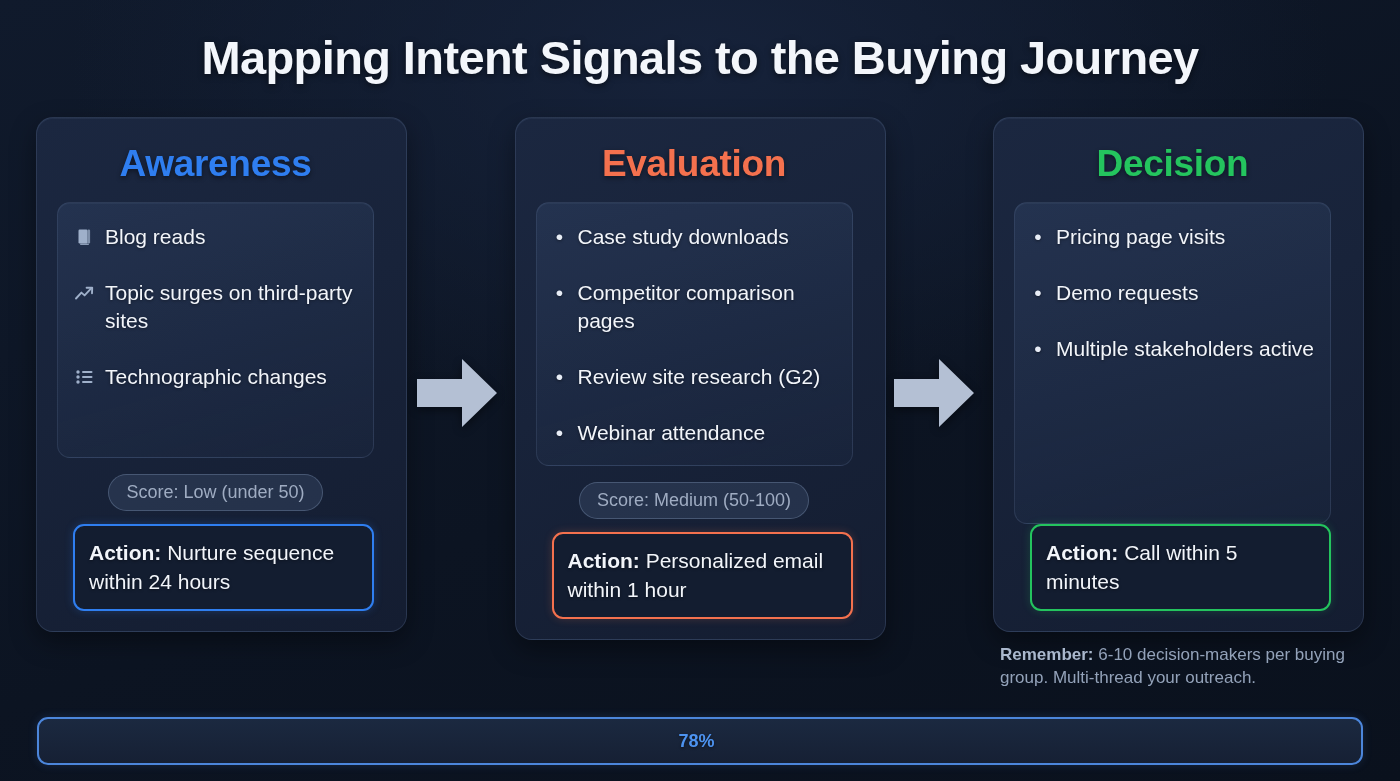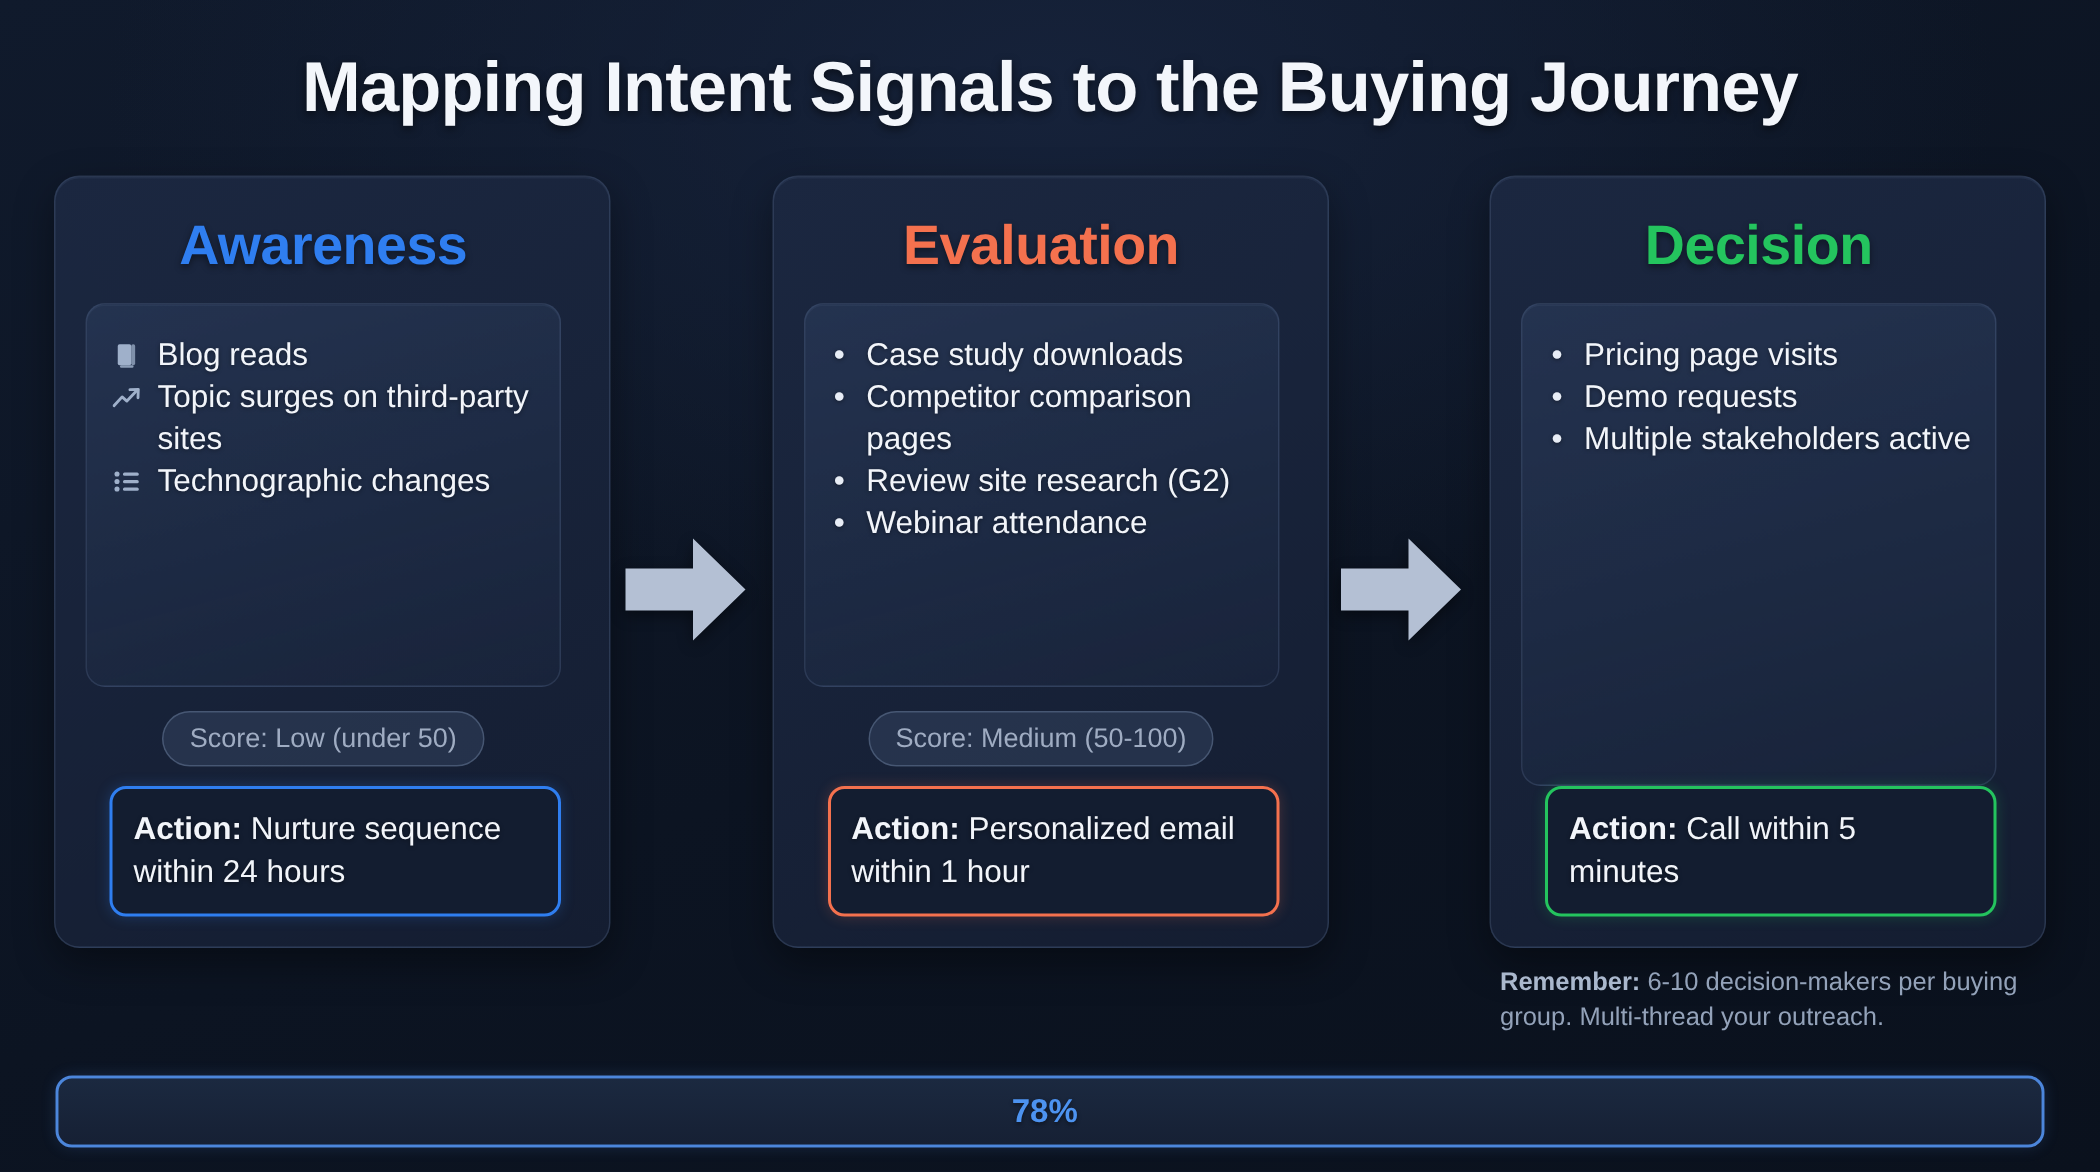--- a/index.html
+++ b/index.html
@@ -86,21 +86,21 @@
   .signal-box {
     flex: 1 1 auto;
     box-sizing: border-box;
     border-radius: 13px;
     border: 1px solid rgba(130,156,198,0.17);
     background: linear-gradient(165deg, rgba(45,62,94,0.55) 0%, rgba(33,47,74,0.55) 60%, rgba(28,40,64,0.5) 100%);
     box-shadow: inset 0 1px 0 rgba(160,186,226,0.06);
     padding: 20px 16px 18px 16px;
     display: flex;
     flex-direction: column;
-    gap: 0;
+    gap: 28px;
   }
 
   .signal-item {
     display: flex;
     flex-direction: row;
     align-items: flex-start;
     gap: 11px;
     font-size: 21px;
     line-height: 28px;
     color: #f2f5fa;
@@ -193,21 +193,21 @@
     width: 1326px;
     height: 48px;
     box-sizing: border-box;
     border-radius: 11px;
     border: 2px solid #4c86db;
     background: linear-gradient(180deg, #1a2embed 0%, #17233a 100%);
     background: linear-gradient(180deg, #1b2940 0%, #162034 100%);
     display: flex;
     align-items: center;
     justify-content: center;
-    font-size: 22px;
+    font-size: 18px;
     line-height: 28px;
     color: #f0f4fa;
     font-stretch: condensed;
     text-shadow: 0 1px 3px rgba(0,0,0,0.45);
     box-shadow: 0 0 10px rgba(76,134,219,0.18);
   }
   .stat-bar .stat-highlight {
     color: #4d93f0;
     font-weight: 700;
     margin-right: 7px;

